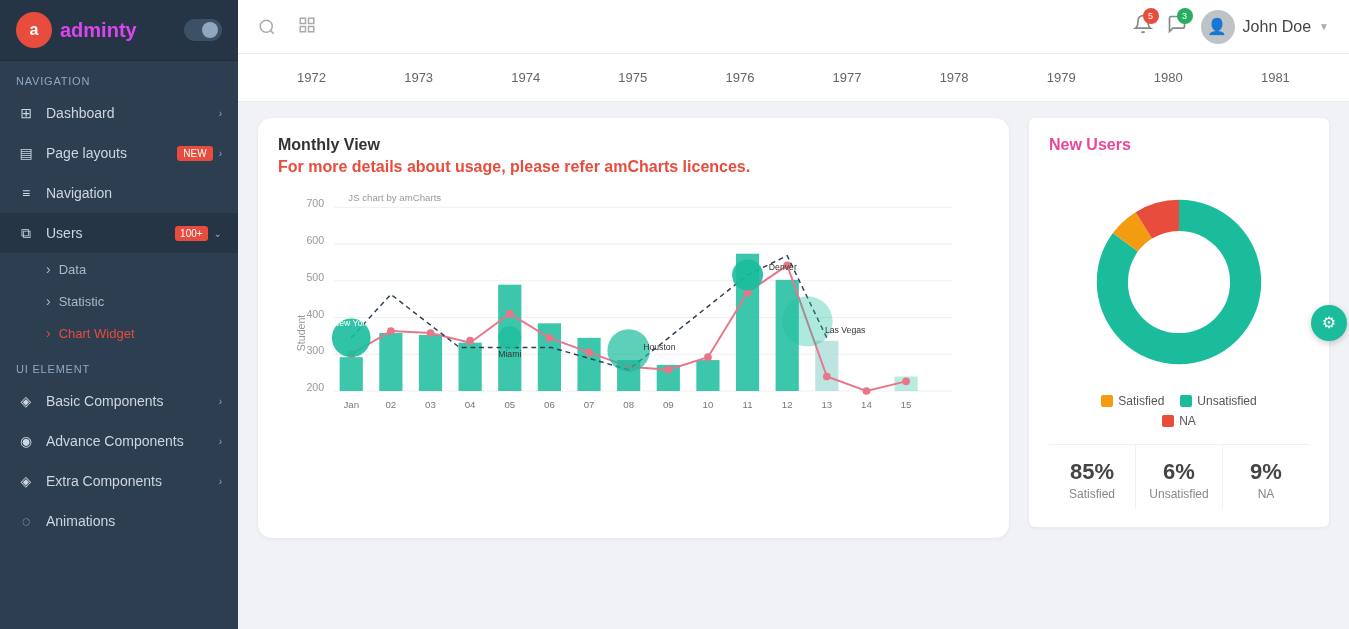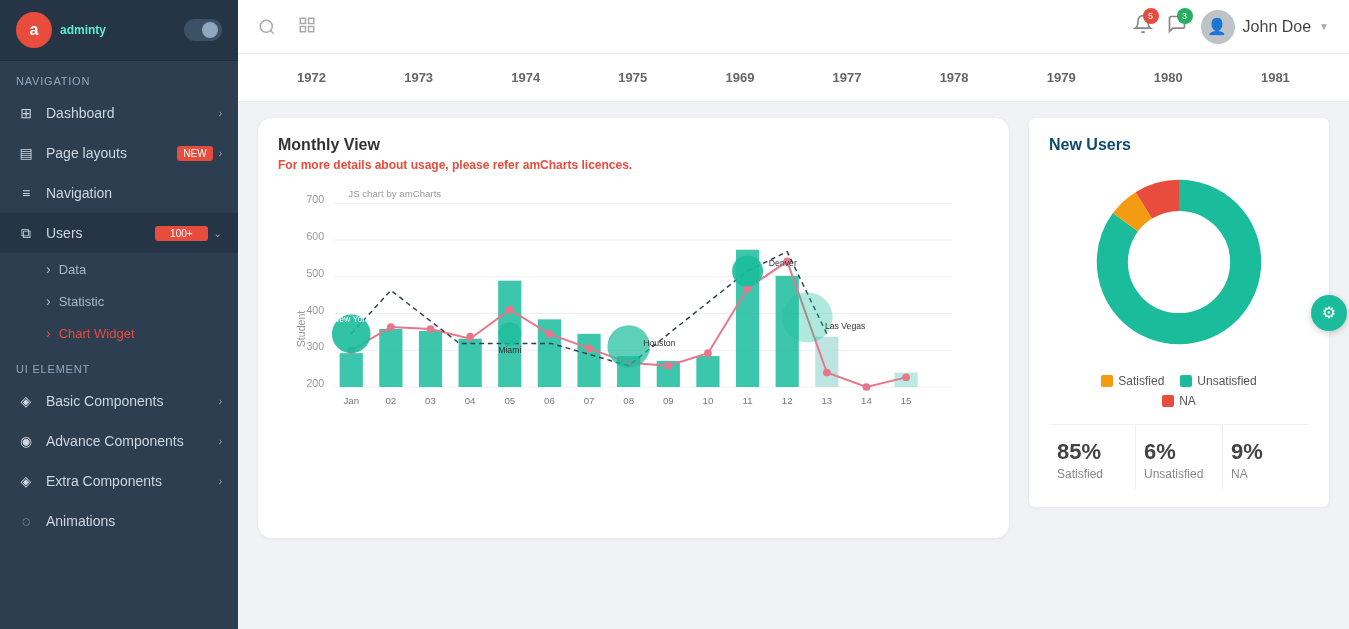--- a/index.html
+++ b/index.html
@@ -26,22 +26,22 @@
     }
     .sidebar-logo-icon {
       width: 36px; height: 36px;
       background: #e74c3c;
       border-radius: 50%;
       display: flex; align-items: center; justify-content: center;
       color: white; font-weight: bold; font-size: 16px;
       margin-right: 8px;
     }
     .sidebar-logo-text {
-      color: #5eead4;
-      font-size: 12px;
+      color: #d946ef;
+      font-size: 20px;
       font-weight: 600;
       margin-right: 12px;
     }
     .sidebar-toggle {
       margin-left: auto;
       background: #3d5166;
       border-radius: 12px;
       width: 38px; height: 22px;
       display: flex; align-items: center;
       padding: 2px 4px;
@@ -84,21 +84,21 @@
       color: white;
       font-size: 10px;
       padding: 2px 6px;
       border-radius: 3px;
       margin-right: 6px;
     }
     .badge-count {
       background: #e74c3c;
       color: white;
       font-size: 10px;
-      padding: 2px 15px;
+      padding: 2px 5px;
       border-radius: 3px;
       margin-right: 6px;
     }
     .sidebar-sub-item {
       display: flex;
       align-items: center;
       padding: 8px 16px 8px 46px;
       cursor: pointer;
       font-size: 13px;
       color: #aab8c5;
@@ -170,21 +170,20 @@
     }
 
     
     .year-timeline {
       background: white;
       padding: 16px 20px;
       display: flex;
       gap: 0;
       border-bottom: 1px solid #e8ecf0;
       overflow: hidden;
-      font-weight: bold;
     }
     .year-item {
       flex: 1;
       text-align: center;
       font-size: 13px;
       color: #666;
     }
 
     
     .cards-row {
@@ -197,49 +196,49 @@
     
     .chart-card {
       background: white;
       border-radius: 14px;
       flex: 1;
       padding: 18px 20px;
       min-height: 420px;
       box-shadow: 0 1px 4px rgba(0,0,0,0.06);
     }
     .chart-card-title { font-size: 16px; font-weight: 600; color: #333; margin-bottom: 4px; }
-    .chart-card-desc { font-size: 12px; color: #888; margin-bottom: 12px; }
+    .chart-card-desc { font-size: 16px; color: #888; margin-bottom: 12px; }
     .chart-card-desc span { color: #e74c3c; font-weight: 600; }
 
     
     .donut-card {
       background: white;
       border-radius: 6px;
       width: 300px;
       min-width: 300px;
       padding: 18px 20px;
       box-shadow: 0 1px 4px rgba(0,0,0,0.06);
       position: relative;
     }
-    .donut-card-title { font-size: 16px; font-weight: 600; color: #0c4a6e; margin-bottom: 8px; }
+    .donut-card-title { font-size: 16px; font-weight: 600; color: #ec4899; margin-bottom: 28px; }
 
     
     .legend { display: flex; flex-wrap: wrap; gap: 6px 16px; margin-top: 12px; align-items: center; }
     .legend-item { display: flex; align-items: center; gap: 5px; font-size: 12px; color: #555; }
     .legend-dot { width: 12px; height: 12px; border-radius: 2px; }
 
     
     .stats-row {
       display: flex;
       border-top: 1px solid #f0f0f0;
       margin-top: 16px;
     }
     .stat-cell {
       flex: 1;
-      text-align: left;
+      text-align: center;
       padding: 14px 8px 8px;
       border-right: 1px solid #f0f0f0;
     }
     .stat-cell:last-child { border-right: none; }
     .stat-value { font-size: 22px; font-weight: 700; color: #444; }
     .stat-label { font-size: 12px; color: #888; margin-top: 2px; }
 
     
     .gear-fab {
       position: absolute;
@@ -375,21 +374,21 @@
     </div>
   </div>
 
   <div class="content-area">
 
     <div class="year-timeline">
     <div class="year-item">1972</div>
         <div class="year-item">1973</div>
         <div class="year-item">1974</div>
         <div class="year-item">1975</div>
-        <div class="year-item">1969</div>
+        <div class="year-item">1976</div>
         <div class="year-item">1977</div>
         <div class="year-item">1978</div>
         <div class="year-item">1979</div>
         <div class="year-item">1980</div>
         <div class="year-item">1981</div>
       </div>
 
     <div class="cards-row">
 
       <div class="chart-card">

